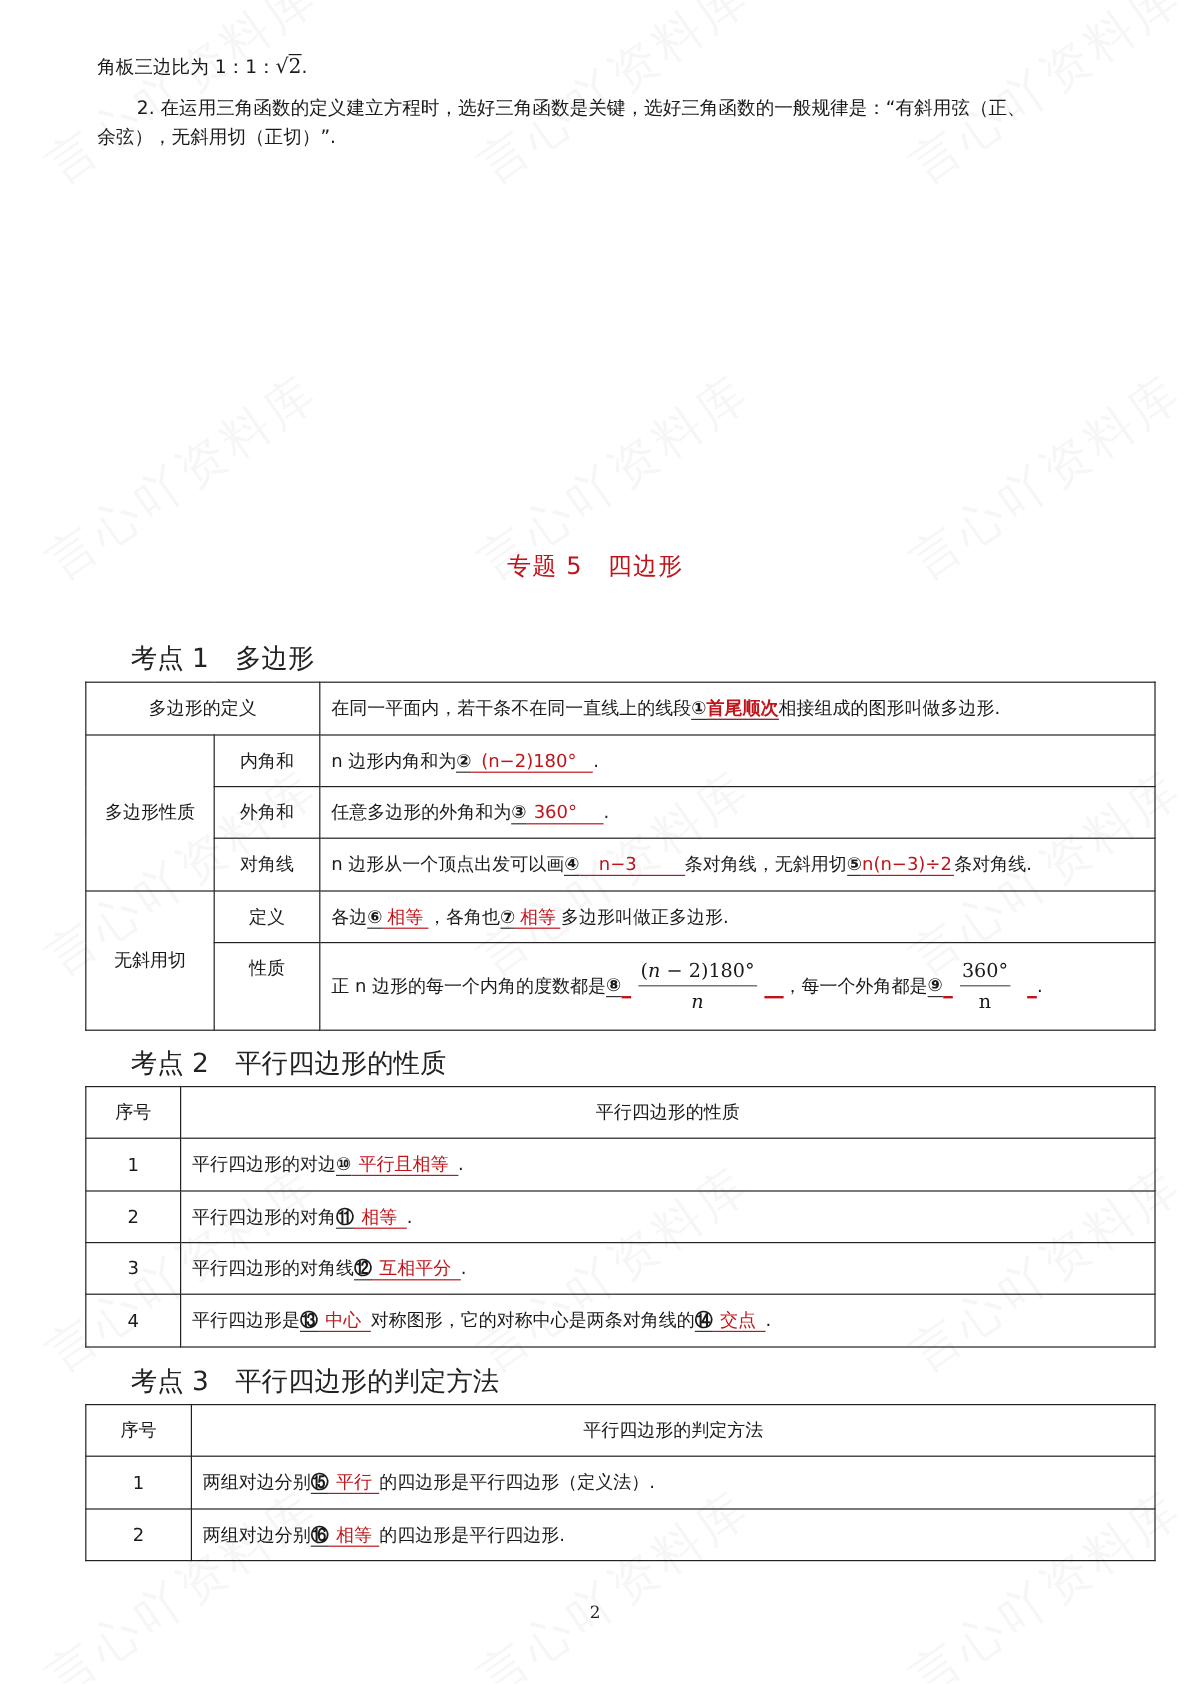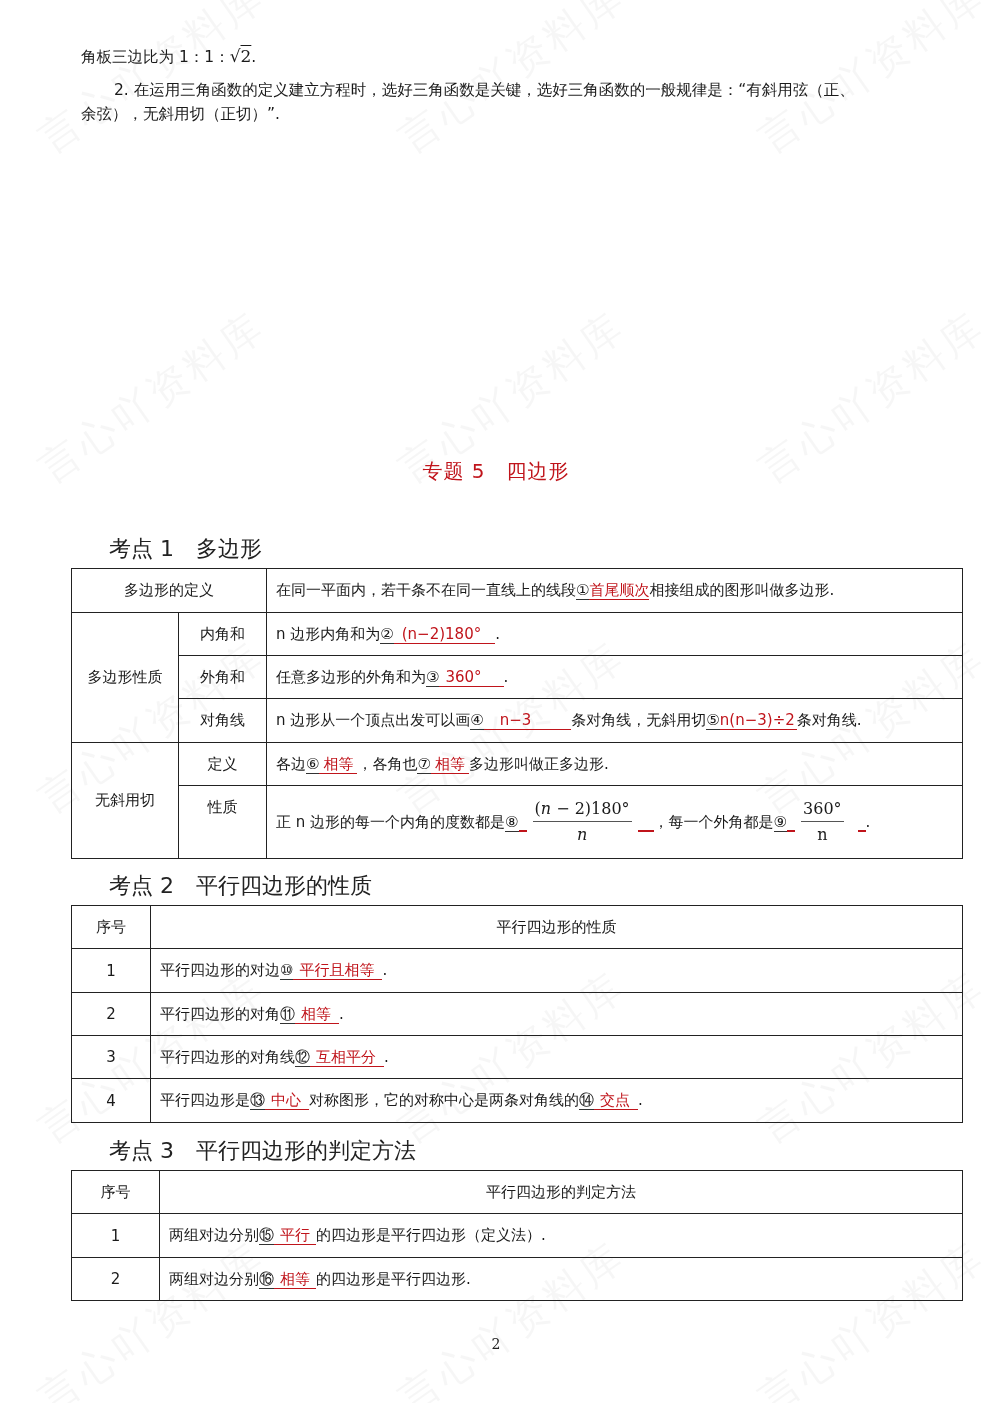--- a/index.html
+++ b/index.html
@@ -18,21 +18,21 @@
   .title-red { position: absolute; left: 0; width: 992px; top: 458px; text-align: center; font-size: 20px; color: #c0141b; letter-spacing: 1px; }
   .title-blue { position: absolute; left: 0; width: 992px; top: 498px; text-align: center; font-size: 17px; color: #1f6fb5; letter-spacing: 1px; }
 
   .heading { position: absolute; left: 81px; font-size: 22px; color: #222; white-space: nowrap; margin-left: 28px; }
 
   table.grid { position: absolute; border-collapse: collapse; table-layout: fixed; font-size: 15px; color: #1a1a1a; padding-left: 24px; }
   table.grid td { border: 1.5px solid #222; padding: 0 9px; vertical-align: middle; white-space: nowrap; }
   table.grid td.c { text-align: center; padding: 0; }
 
   .ans { color: #c0141b; border-bottom: 1.5px solid #c0141b; padding: 0 4px; }
-  .blank { border-bottom: 1.2px solid #333; }
+  .blank { border-bottom: 1.2px solid #333; font-weight: bold; }
 
   .frac { display: inline-flex; flex-direction: column; align-items: center; vertical-align: middle; font-family: "DejaVu Serif", "Liberation Serif", serif; font-size: 16px; margin: 0 6px; }
   .frac .num { padding: 0 2px 2px; border-bottom: 1px solid #555; line-height: 20px; }
   .frac .den { line-height: 22px; padding-top: 2px; }
   .frac i { font-style: italic; }
   .redmark { display: inline-block; width: 16px; border-bottom: 2px solid #c0141b; vertical-align: middle; margin-top: 18px; }
 
   .pagenum { position: absolute; left: 0; width: 992px; top: 1336px; text-align: center; font-family: "DejaVu Serif", "Liberation Serif", serif; font-size: 14px; color: #222; }
 </style>
 </head>

